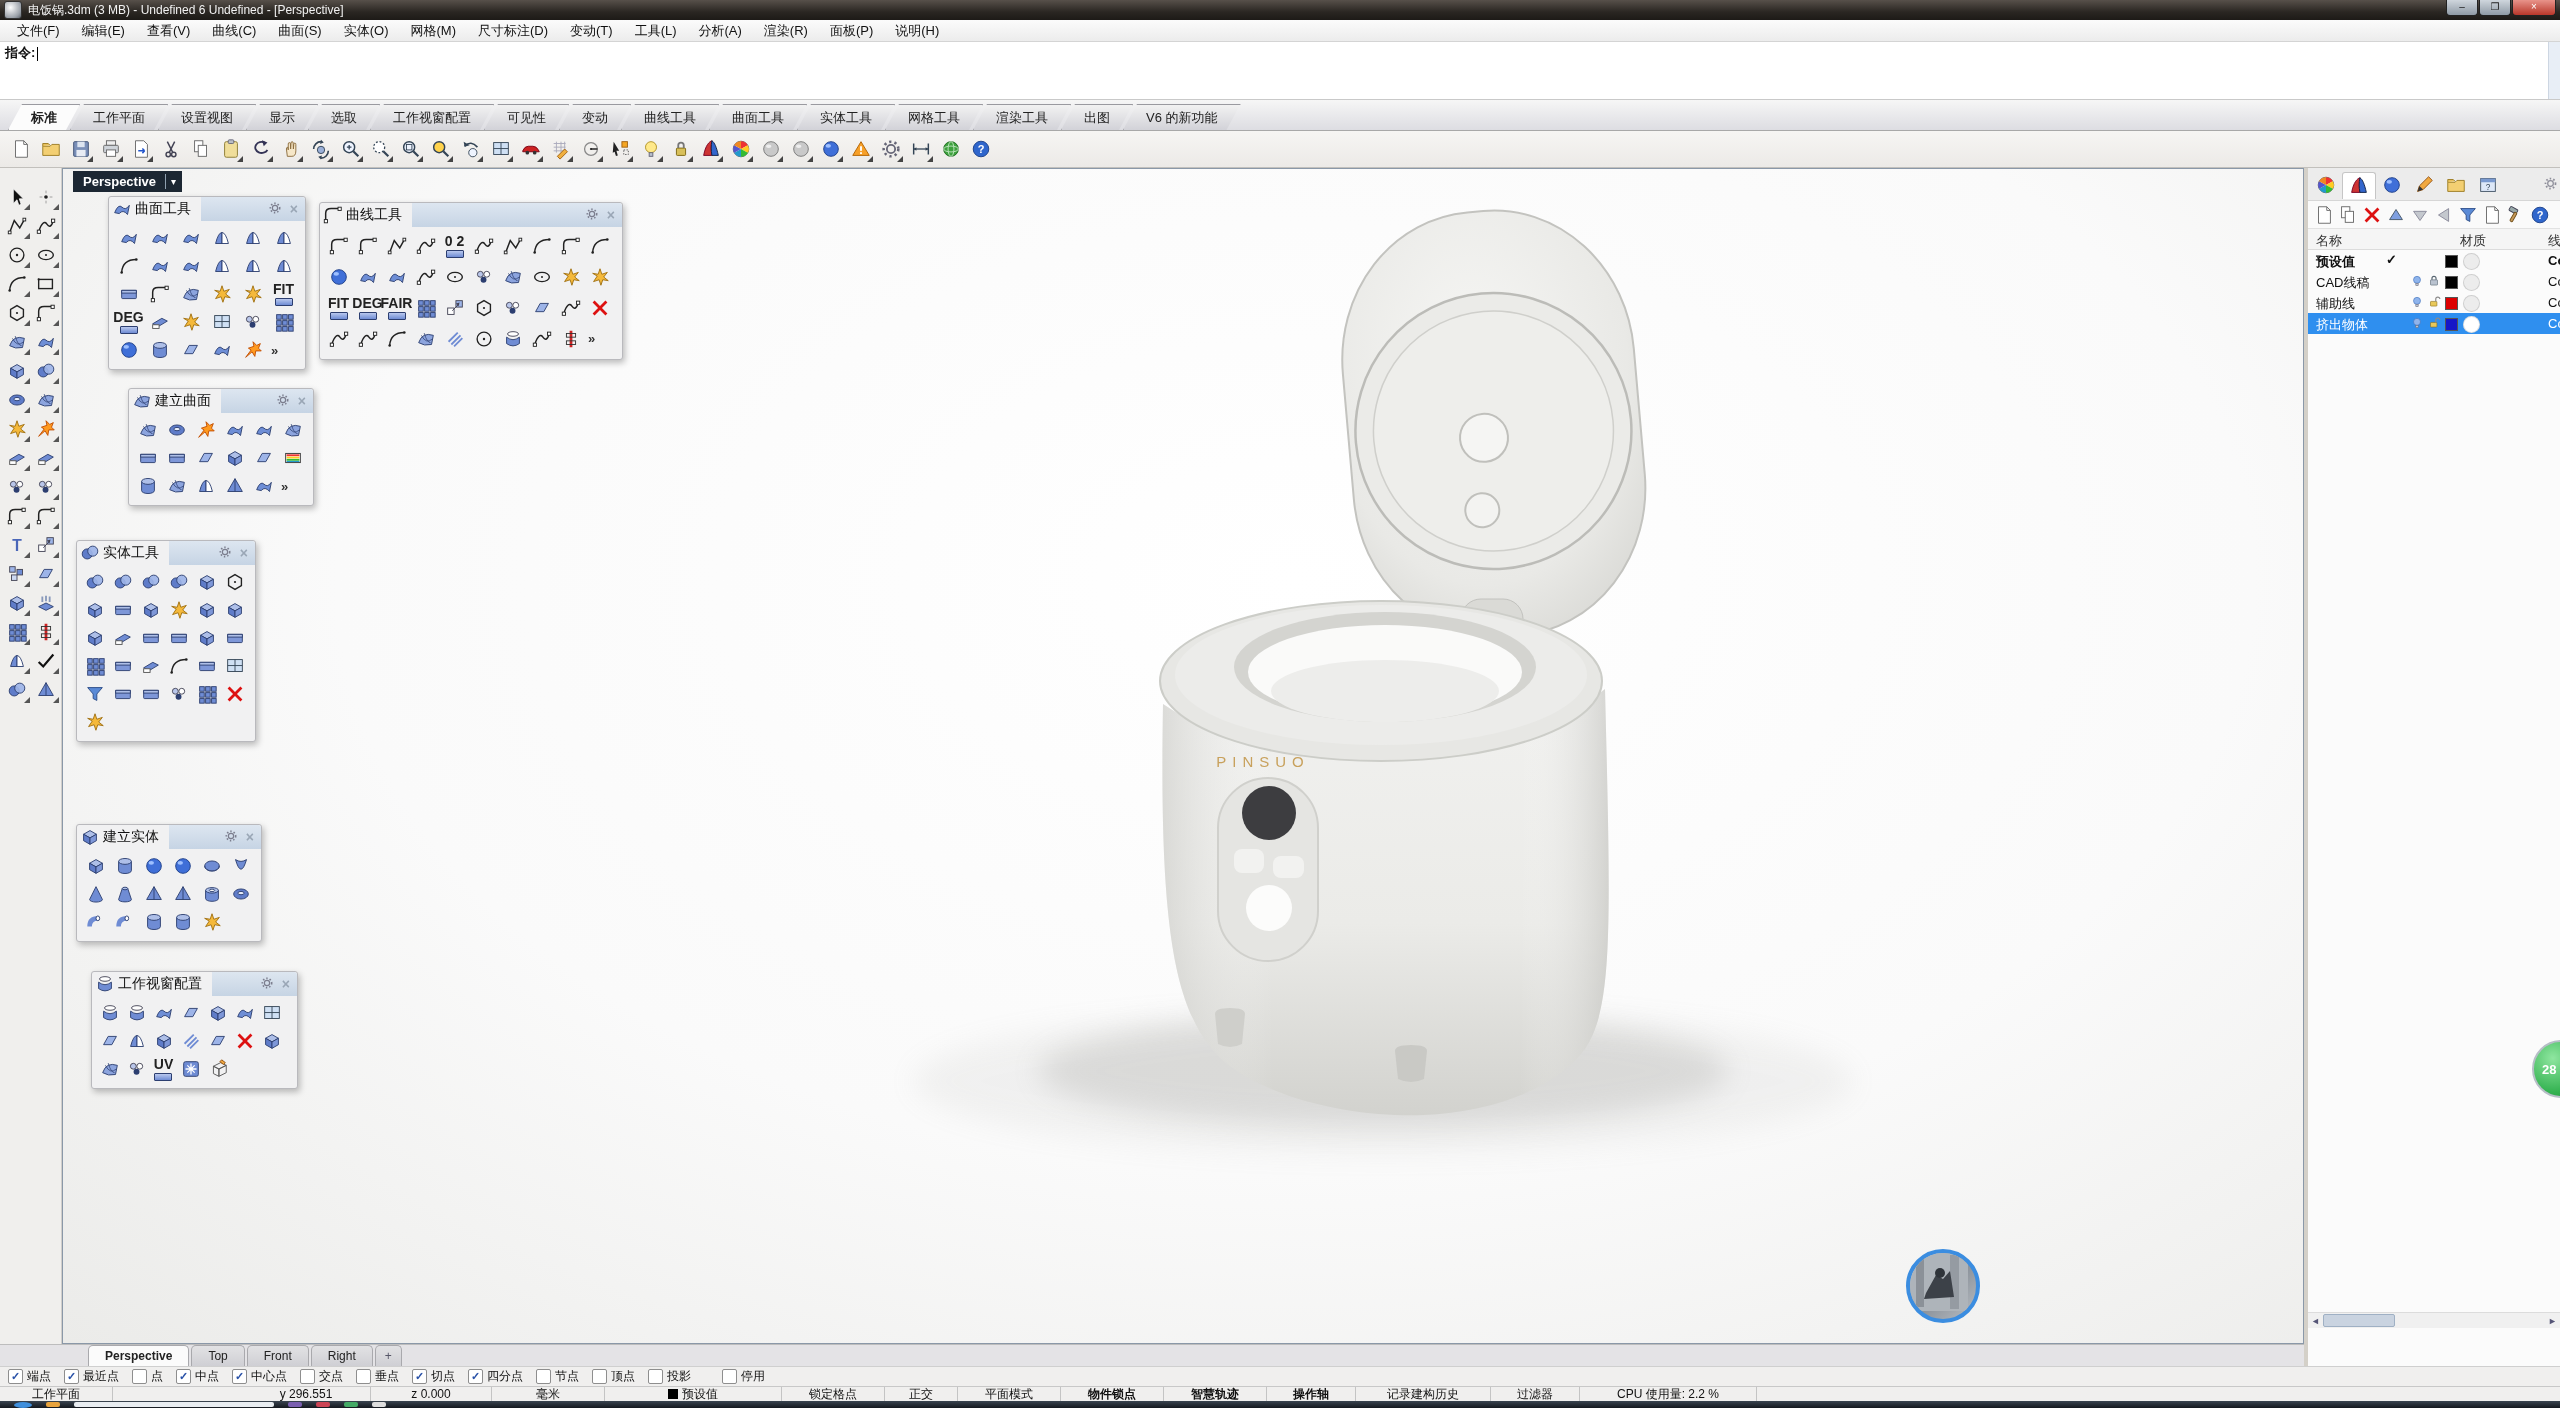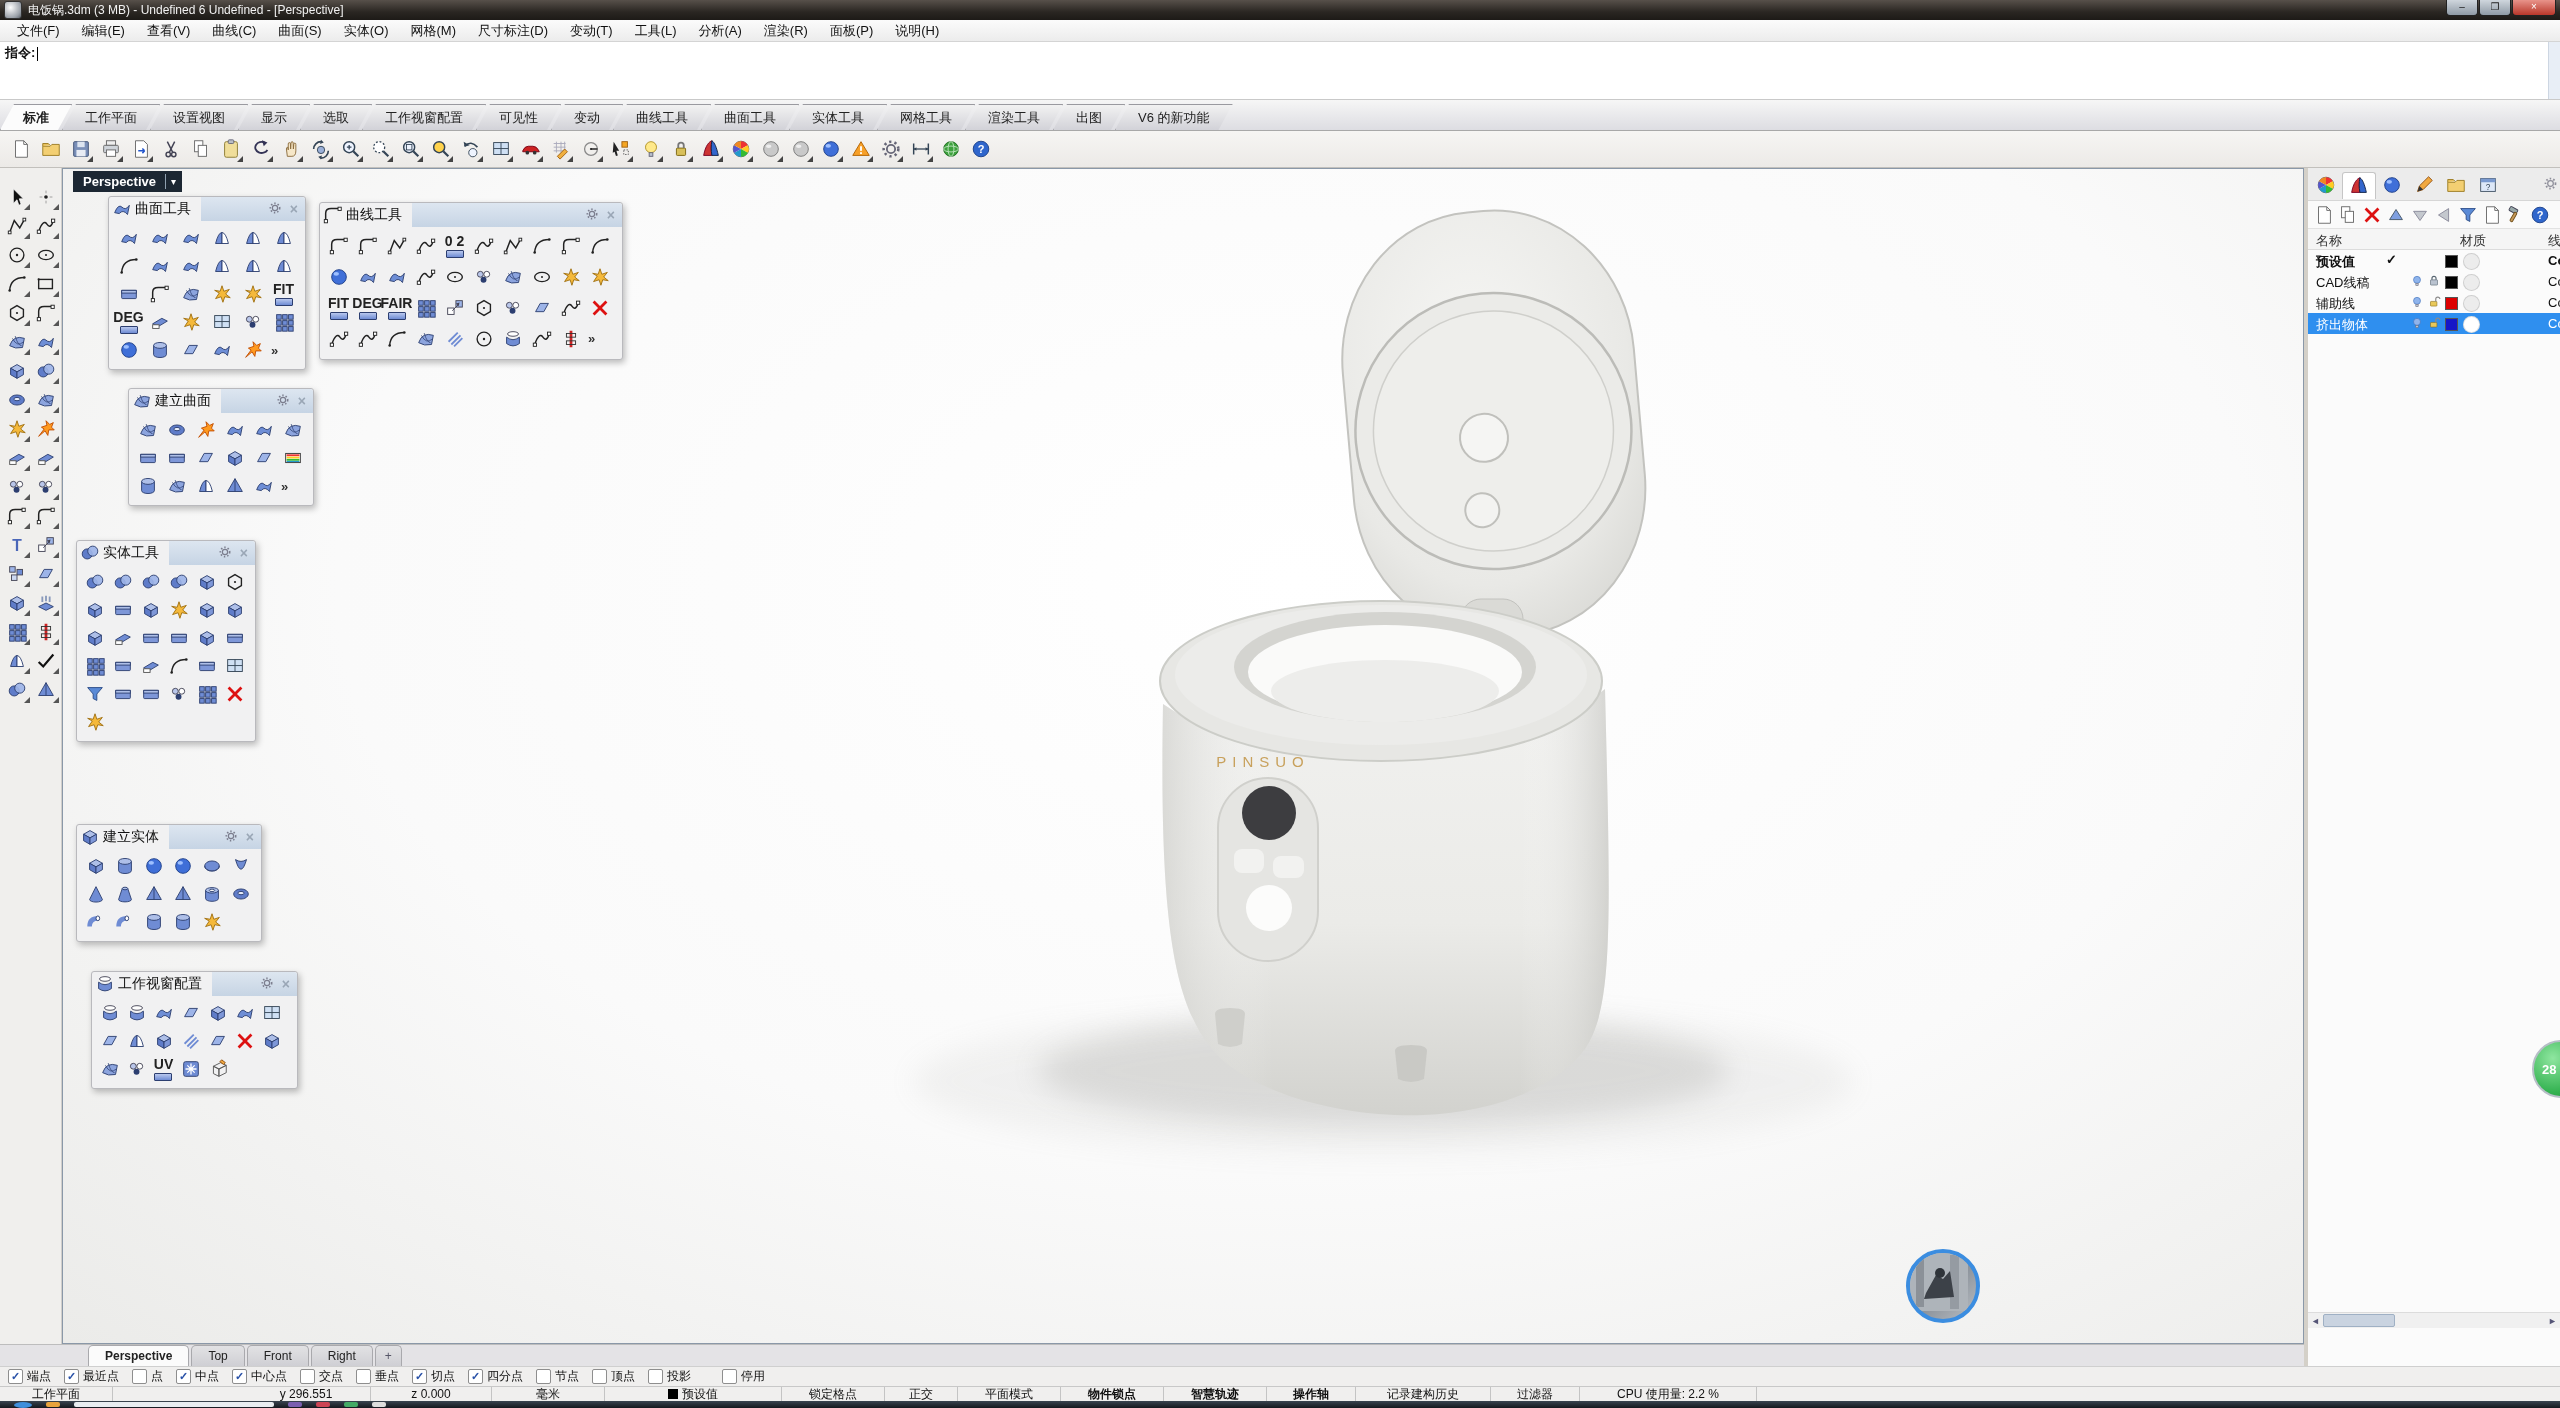--- a/index.html
+++ b/index.html
@@ -30,21 +30,21 @@
   .cmd-line{height:18px;line-height:18px;white-space:pre;}
   .cmd-line.clipped{margin-top:-7px;color:#333;}
   #cmd-input{height:21px;line-height:21px;padding-left:5px;font-weight:bold;}
   #cmd-input .caret{display:inline-block;width:1px;height:14px;background:#000;
     vertical-align:middle;margin-left:2px;animation:blink 1s steps(1) infinite;}
   @keyframes blink{50%{opacity:0;}}
   #cmd-scroll{position:absolute;right:0;top:0;width:11px;height:57px;background:#e8eef6;border-left:1px solid #cdd6e2;}
   
   #tabrow{position:absolute;left:0;top:100px;width:2560px;height:31px;
     background:linear-gradient(#f6f6f6,#dddde2);border-bottom:1px solid #a8a8a8;
-    display:flex;align-items:flex-end;padding-left:0;box-sizing:border-box;}
+    display:flex;align-items:flex-end;padding-left:8px;box-sizing:border-box;}
   .rtab{position:relative;height:25px;line-height:25px;padding:0 22px;margin-right:-10px;
     background:linear-gradient(#f2f2f2,#d2d2d8);border:1px solid #9a9aa0;border-bottom:none;
     clip-path:polygon(14px 0,100% 0,calc(100% - 14px) 100%,0 100%);font-size:13px;color:#222;}
   .rtab.active{background:#fcfcfc;z-index:2;font-weight:bold;}
   
   #maintoolbar{position:absolute;left:0;top:131px;width:2560px;height:37px;
     background:linear-gradient(#f6f5f3,#eceae7);border-bottom:1px solid #c2c0bc;
     display:flex;align-items:center;padding-left:6px;box-sizing:border-box;}
   .mt-icon{position:relative;width:27px;height:27px;margin-right:1px;display:flex;
     align-items:center;justify-content:center;border:1px solid transparent;border-radius:3px;}

